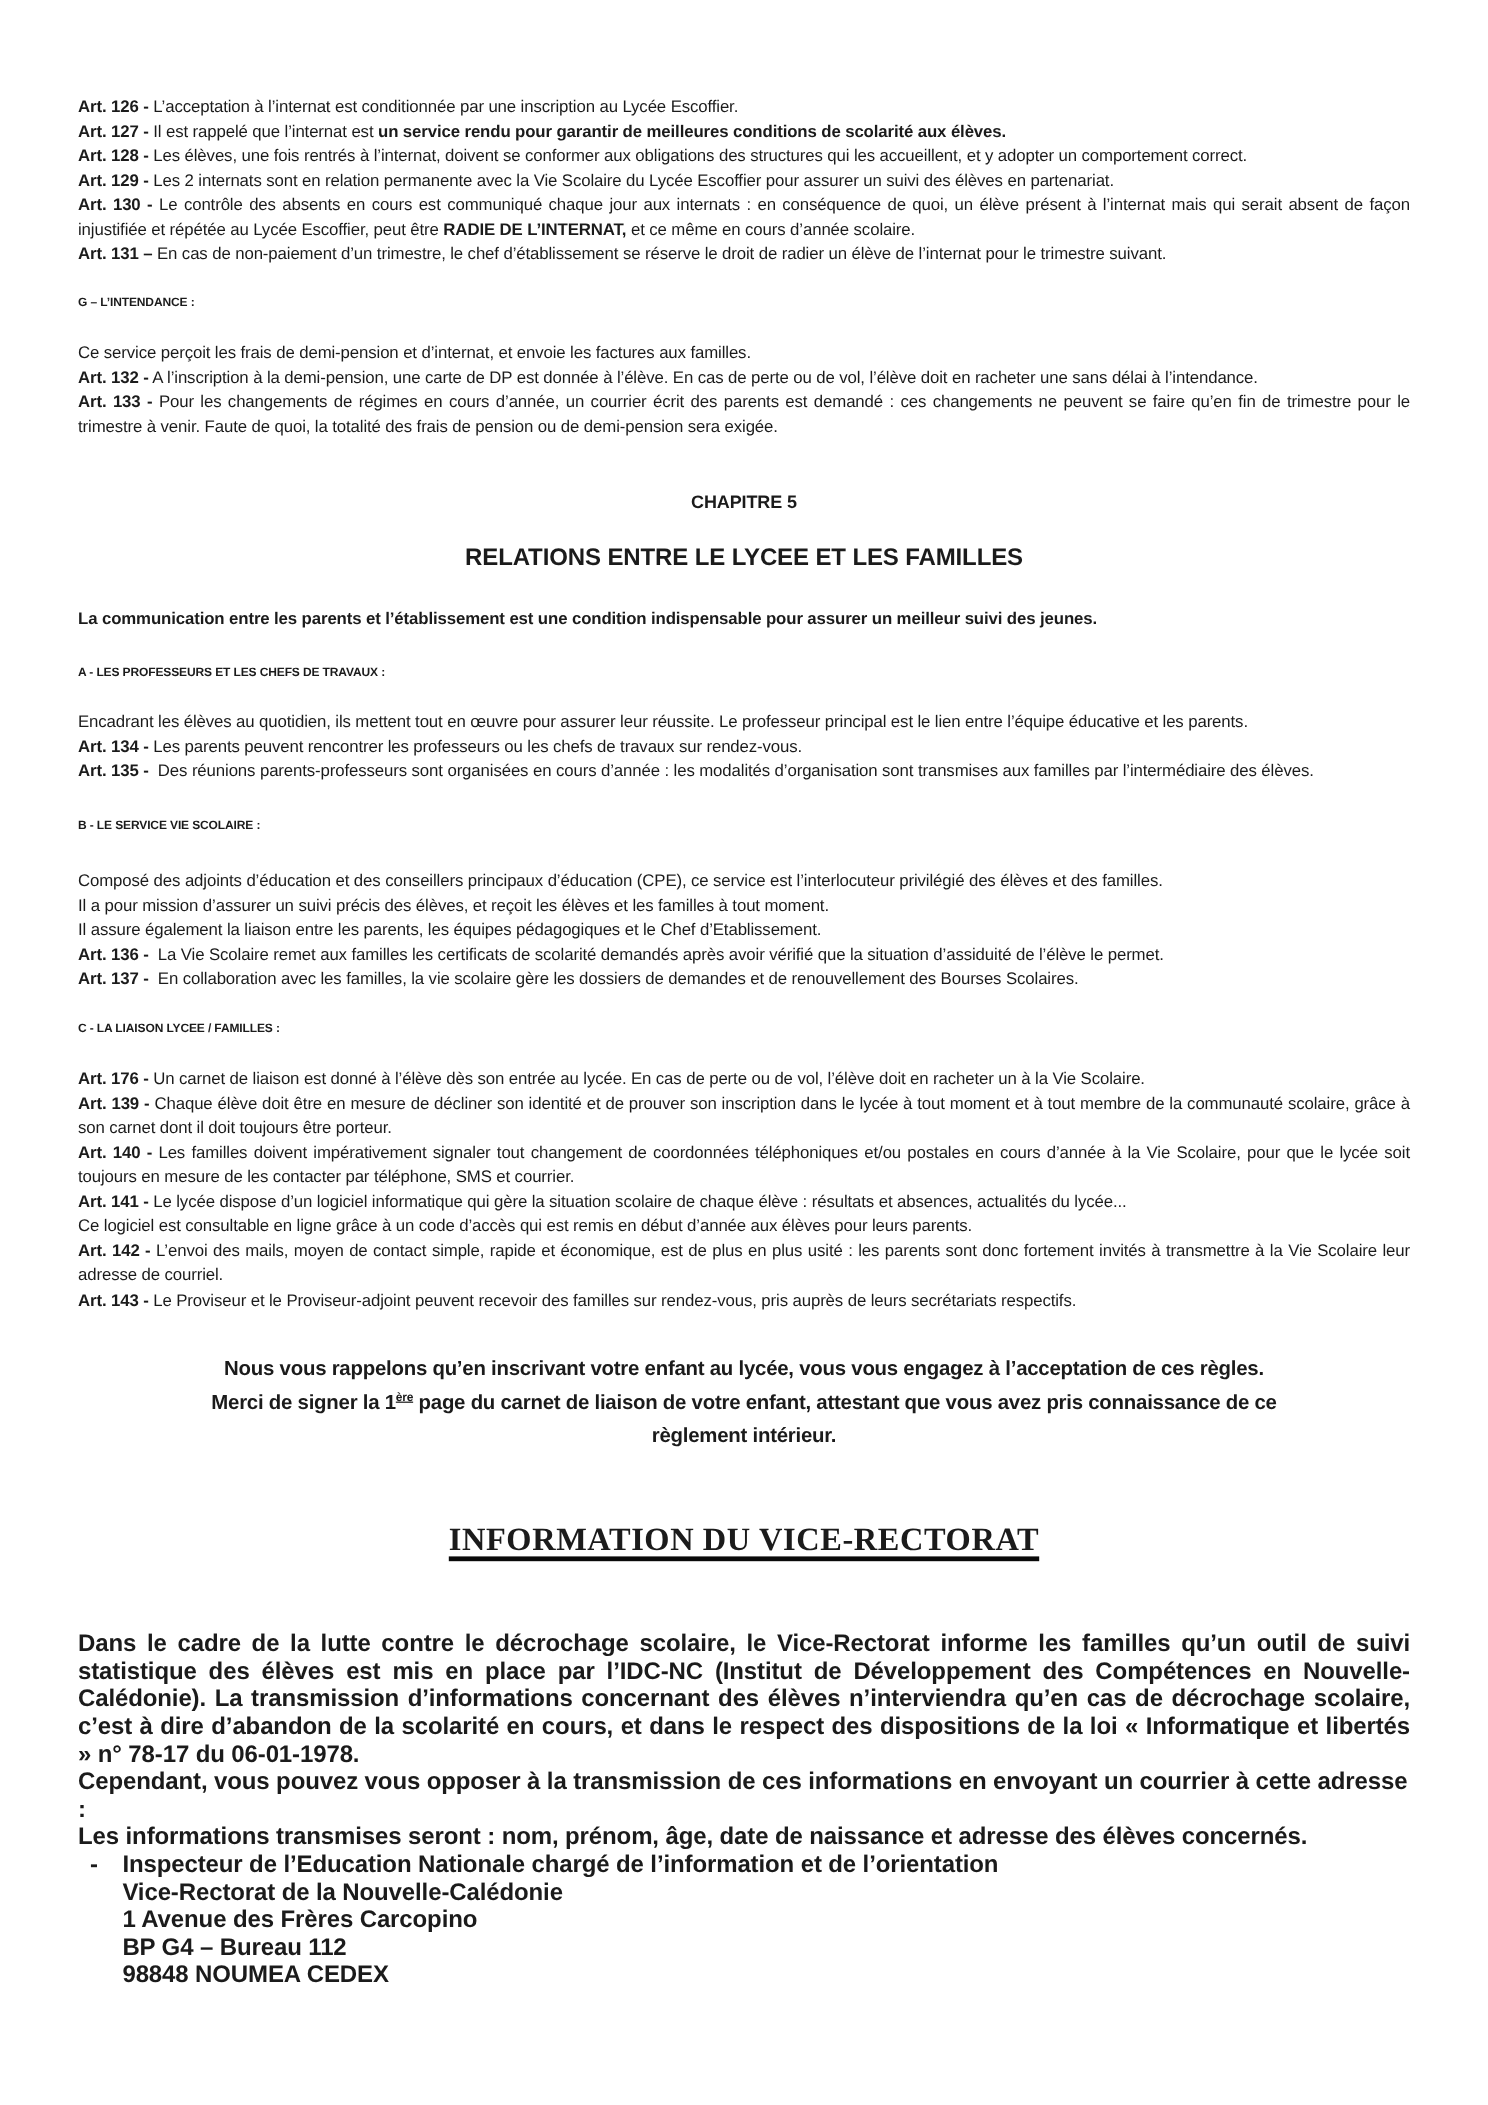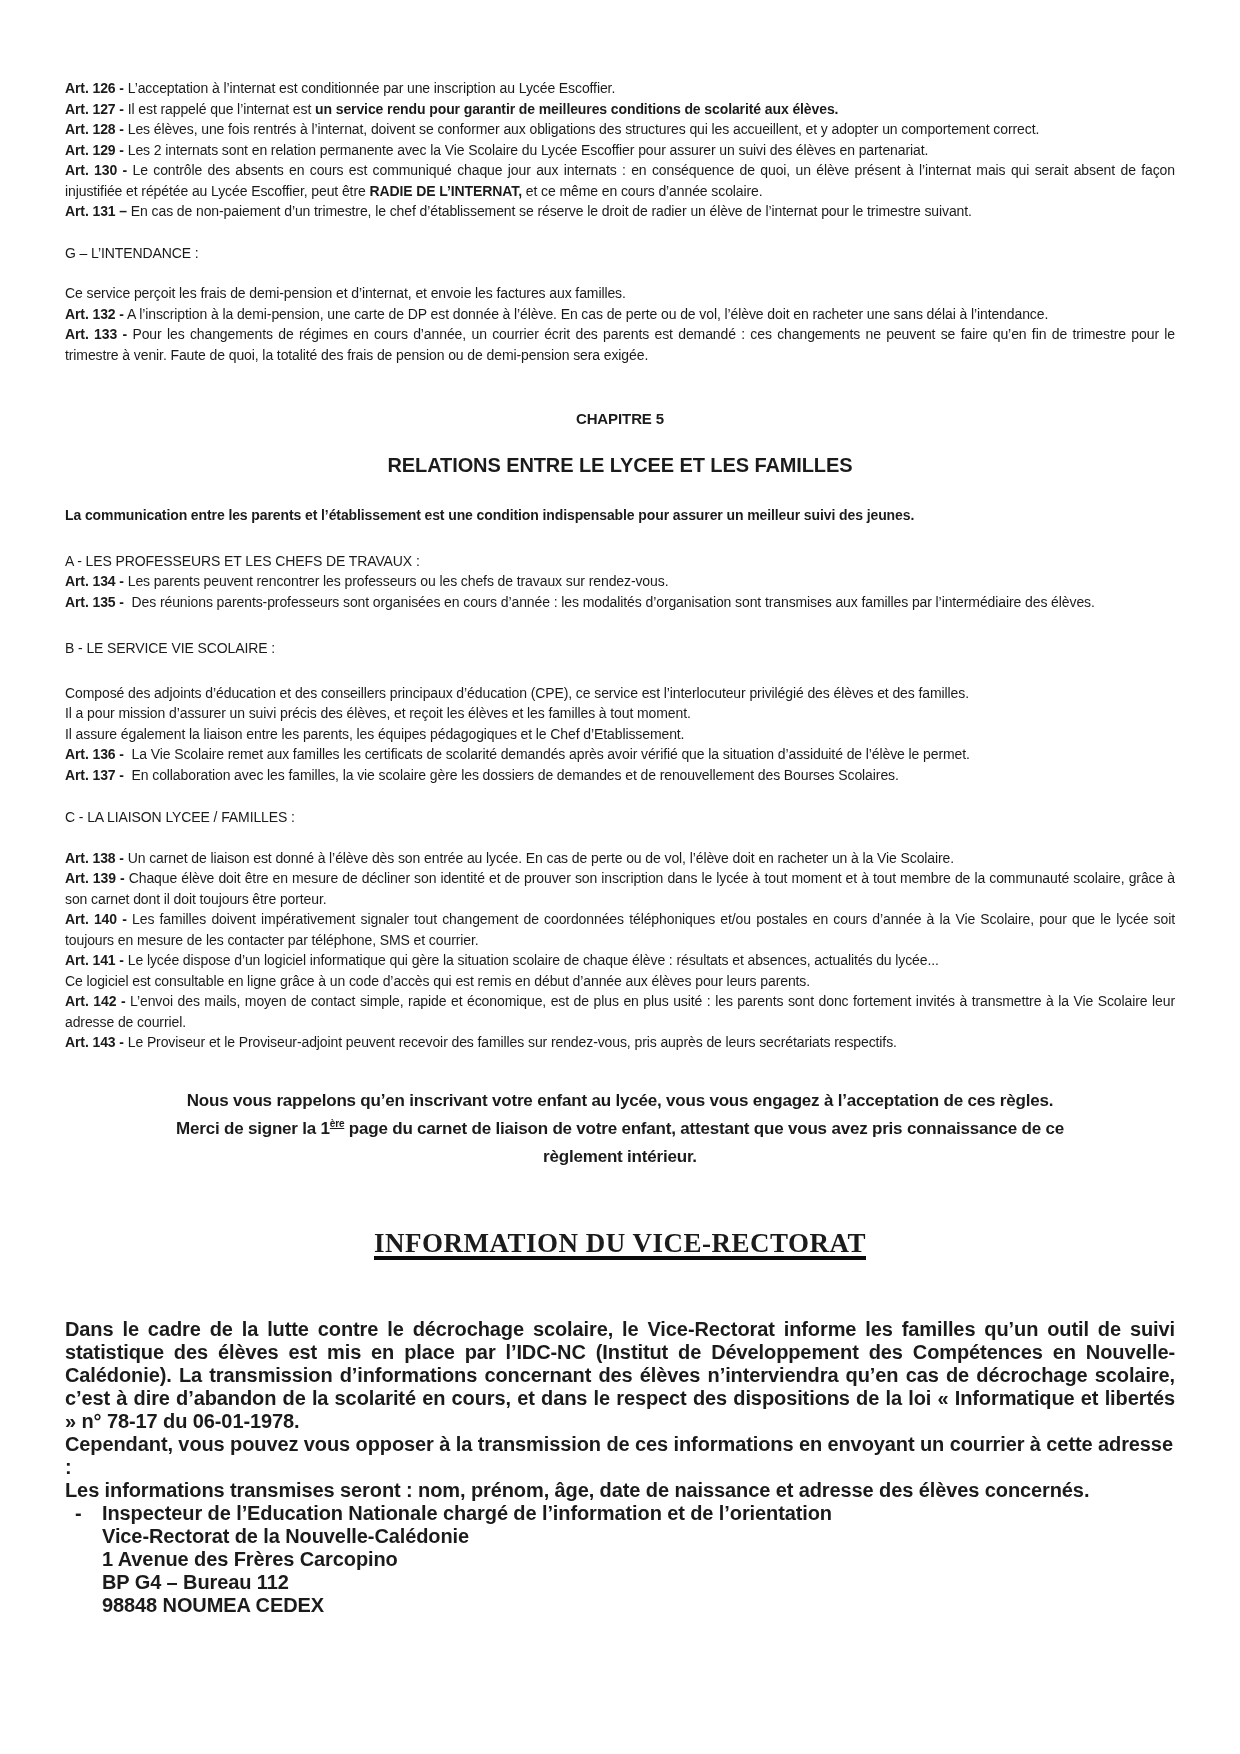--- a/index.html
+++ b/index.html
@@ -15,22 +15,22 @@
     line-height: 20.5px;
     letter-spacing: -0.1px;
     overflow: hidden;
   }
   .content { padding: 78px 65px 0 65px; }
   p { margin: 0; }
   .art { text-align: justify; }
   .lbl { font-weight: bold; }
   b { font-weight: bold; }
   .sec {
-    font-weight: normal;
-    font-size: 14px;
+    font-weight: bold;
+    font-size: 10px;
     margin: 0;
   }
   .mt-blank   { margin-top: 20px; }
   .heading-g  { margin-top: 21px; }
   .chapter {
     margin-top: 44px;
     text-align: center;
     font-weight: bold;
     font-size: 15px;
   }
@@ -108,32 +108,33 @@
     <p class="sec heading-g">G – L’INTENDANCE :</p>
     <p class="art mt-blank">Ce service perçoit les frais de demi-pension et d’internat, et envoie les factures aux familles.</p>
     <p class="art"><b class="lbl">Art. 132 -</b> <span>A l’inscription à la demi-pension, une carte de DP est donnée à l’élève. En cas de perte ou de vol, l’élève doit en racheter une sans délai à l’intendance.</span></p>
     <p class="art"><b class="lbl">Art. 133 -</b> <span>Pour les changements de régimes en cours d’année, un courrier écrit des parents est demandé : ces changements ne peuvent se faire qu’en fin de trimestre pour le trimestre à venir. Faute de quoi, la totalité des frais de pension ou de demi-pension sera exigée.</span></p>
 
     <p class="chapter">CHAPITRE 5</p>
     <p class="chapter-sub">RELATIONS ENTRE LE LYCEE ET LES FAMILLES</p>
     <p class="comm-intro">La communication entre les parents et l’établissement est une condition indispensable pour assurer un meilleur suivi des jeunes.</p>
 
     <p class="sec sec-a">A - LES PROFESSEURS ET LES CHEFS DE TRAVAUX :</p>
+    <p class="art after-head">Encadrant les élèves au quotidien, ils mettent tout en œuvre pour assurer leur réussite. Le professeur principal est le lien entre l’équipe éducative et les parents.</p>
     <p class="art"><b class="lbl">Art. 134 -</b> <span>Les parents peuvent rencontrer les professeurs ou les chefs de travaux sur rendez-vous.</span></p>
     <p class="art"><b class="lbl">Art. 135 -</b>&nbsp; <span>Des réunions parents-professeurs sont organisées en cours d’année : les modalités d’organisation sont transmises aux familles par l’intermédiaire des élèves.</span></p>
 
     <p class="sec sec-b">B - LE SERVICE VIE SCOLAIRE :</p>
     <p class="art after-head-b">Composé des adjoints d’éducation et des conseillers principaux d’éducation (CPE), ce service est l’interlocuteur privilégié des élèves et des familles.</p>
     <p class="art">Il a pour mission d’assurer un suivi précis des élèves, et reçoit les élèves et les familles à tout moment.</p>
     <p class="art">Il assure également la liaison entre les parents, les équipes pédagogiques et le Chef d’Etablissement.</p>
     <p class="art"><b class="lbl">Art. 136 -</b>&nbsp; <span>La Vie Scolaire remet aux familles les certificats de scolarité demandés après avoir vérifié que la situation d’assiduité de l’élève le permet.</span></p>
     <p class="art"><b class="lbl">Art. 137 -</b>&nbsp; <span>En collaboration avec les familles, la vie scolaire gère les dossiers de demandes et de renouvellement des Bourses Scolaires.</span></p>
 
     <p class="sec sec-c">C - LA LIAISON LYCEE / FAMILLES :</p>
-    <p class="art after-head"><b class="lbl">Art. 138 -</b> <span>Un carnet de liaison est donné à l’élève dès son entrée au lycée. En cas de perte ou de vol, l’élève doit en racheter un à la Vie Scolaire.</span></p>
+    <p class="art after-head"><b class="lbl">Art. 176 -</b> <span>Un carnet de liaison est donné à l’élève dès son entrée au lycée. En cas de perte ou de vol, l’élève doit en racheter un à la Vie Scolaire.</span></p>
     <p class="art"><b class="lbl">Art. 139 -</b> <span>Chaque élève doit être en mesure de décliner son identité et de prouver son inscription dans le lycée à tout moment et à tout membre de la communauté scolaire, grâce à son carnet dont il doit toujours être porteur.</span></p>
     <p class="art"><b class="lbl">Art. 140 -</b> <span>Les familles doivent impérativement signaler tout changement de coordonnées téléphoniques et/ou postales en cours d’année à la Vie Scolaire, pour que le lycée soit toujours en mesure de les contacter par téléphone, SMS et courrier.</span></p>
     <p class="art"><b class="lbl">Art. 141 -</b> <span>Le lycée dispose d’un logiciel informatique qui gère la situation scolaire de chaque élève : résultats et absences, actualités du lycée...</span></p>
     <p class="art">Ce logiciel est consultable en ligne grâce à un code d’accès qui est remis en début d’année aux élèves pour leurs parents.</p>
     <p class="art"><b class="lbl">Art. 142 -</b> <span>L’envoi des mails, moyen de contact simple, rapide et économique, est de plus en plus usité : les parents sont donc fortement invités à transmettre à la Vie Scolaire leur adresse de courriel.</span></p>
     <p class="art"><b class="lbl">Art. 143 -</b> <span>Le Proviseur et le Proviseur-adjoint peuvent recevoir des familles sur rendez-vous, pris auprès de leurs secrétariats respectifs.</span></p>
 
     <div class="reminder">
       <div>Nous vous rappelons qu’en inscrivant votre enfant au lycée, vous vous engagez à l’acceptation de ces règles.</div>
       <div><span>Merci de signer la 1</span><sup>ère</sup><span> page du carnet de liaison de votre enfant, attestant que vous avez pris connaissance de ce</span></div>

